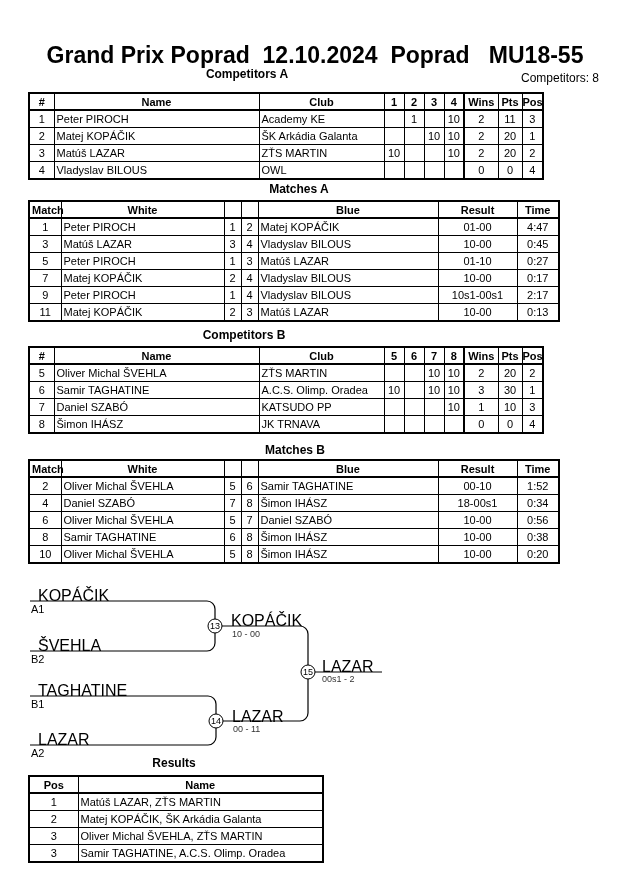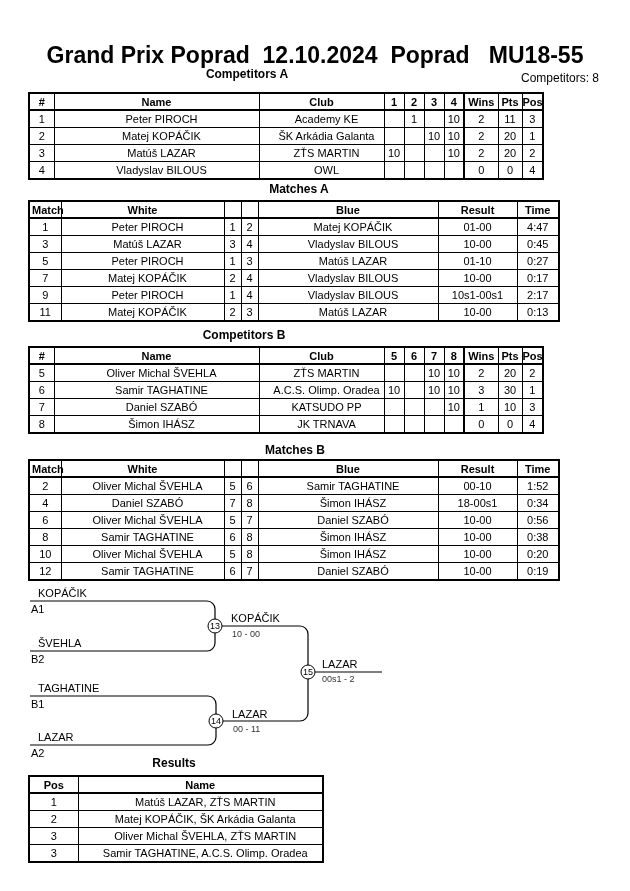--- a/index.html
+++ b/index.html
@@ -5,24 +5,24 @@
   html,body{margin:0;padding:0}
   body{width:630px;height:891px;background:#fff;position:relative;
        font-family:"Liberation Sans",sans-serif;color:#000;overflow:hidden}
   .abs{position:absolute}
   .page-title{top:42px;left:0;width:630px;text-align:center;font-size:23px;font-weight:bold;white-space:pre}
   .sec-title{font-size:12px;font-weight:bold;text-align:center}
   .count{top:71px;right:31px;font-size:12px}
   table.t{position:absolute;border:2px solid #000;border-collapse:collapse;table-layout:fixed;background:#fff;font-size:11px}
   .t td,.t th{border:1px solid #000;height:16px;padding:0;text-align:center;overflow:hidden;white-space:nowrap;font-weight:normal}
   .t th{font-weight:bold;border-bottom:2px solid #000;height:15px}
-  .t .l{text-align:center;padding-left:10px}
+  .t .l{text-align:left;padding-left:2px}
   .t .b2{border-left:2px solid #000}
   .t .hm{text-align:left;padding-left:2px;overflow:visible}
-  .bk-name{position:absolute;font-size:11px;white-space:nowrap}
+  .bk-name{position:absolute;font-size:16px;white-space:nowrap}
   .bk-seed{position:absolute;font-size:11px;white-space:nowrap}
   .bk-score{position:absolute;font-size:9px;color:#333;white-space:nowrap}
   svg.bracket{position:absolute;left:0;top:575px}
   svg.bracket path{fill:none;stroke:#000;stroke-width:1.2}
   svg.bracket circle{fill:#fff;stroke:#000;stroke-width:1}
   svg.bracket text{font-family:"Liberation Sans",sans-serif;font-size:9px;text-anchor:middle}
 </style>
 </head>
 <body>
 
@@ -324,29 +324,20 @@
         <td>0:38</td>
       </tr>
   <tr>
         <td>10</td>
         <td class="l">Oliver Michal ŠVEHLA</td>
         <td>5</td>
         <td>8</td>
         <td class="l">Šimon IHÁSZ</td>
         <td>10-00</td>
         <td>0:20</td>
-      </tr>
-  <tr>
-        <td>12</td>
-        <td class="l">Samir TAGHATINE</td>
-        <td>6</td>
-        <td>7</td>
-        <td class="l">Daniel SZABÓ</td>
-        <td>10-00</td>
-        <td>0:19</td>
       </tr>
 </tbody>
   </table>
 
 <svg class="bracket" width="630" height="200" viewBox="0 0 630 200">
   <path d="M30 26 H207 A8 8 0 0 1 215 34 V68 A8 8 0 0 1 207 76 H30"></path>
   <path d="M30 121 H208 A8 8 0 0 1 216 129 V162 A8 8 0 0 1 208 170 H30"></path>
   <path d="M215 51 H300 A8 8 0 0 1 308 59 V97"></path>
   <path d="M216 146 H300 A8 8 0 0 0 308 138 V97"></path>
   <path d="M308 97 H382"></path>

